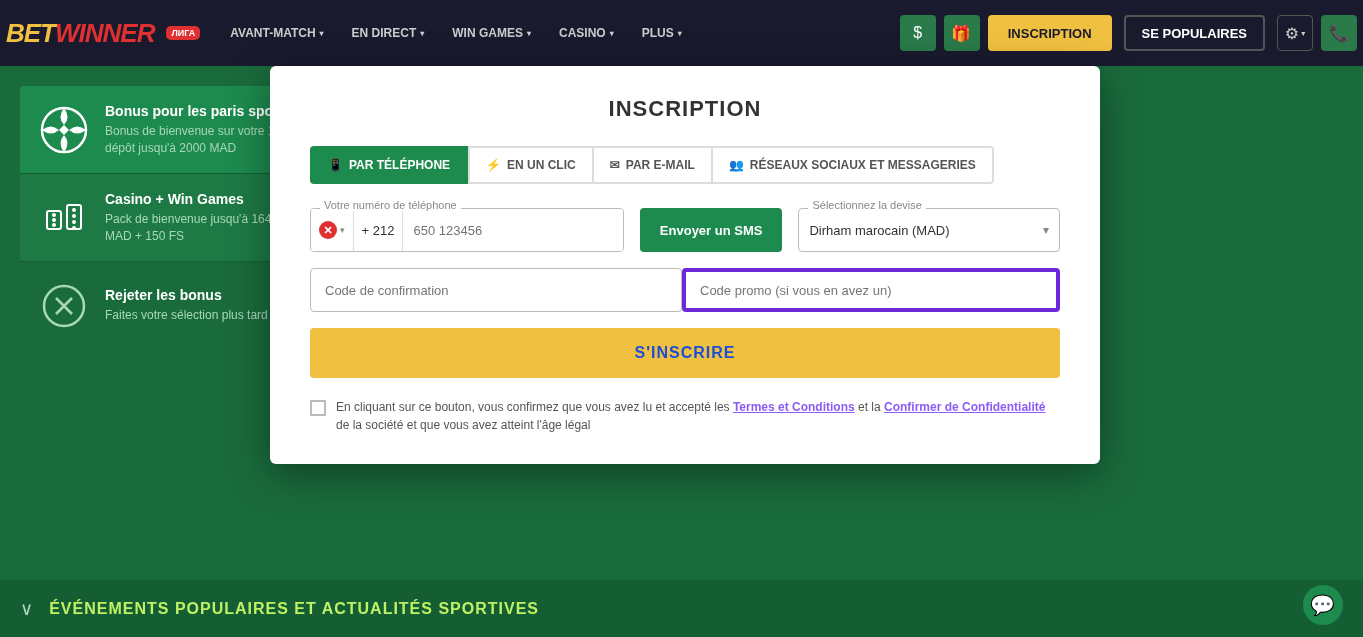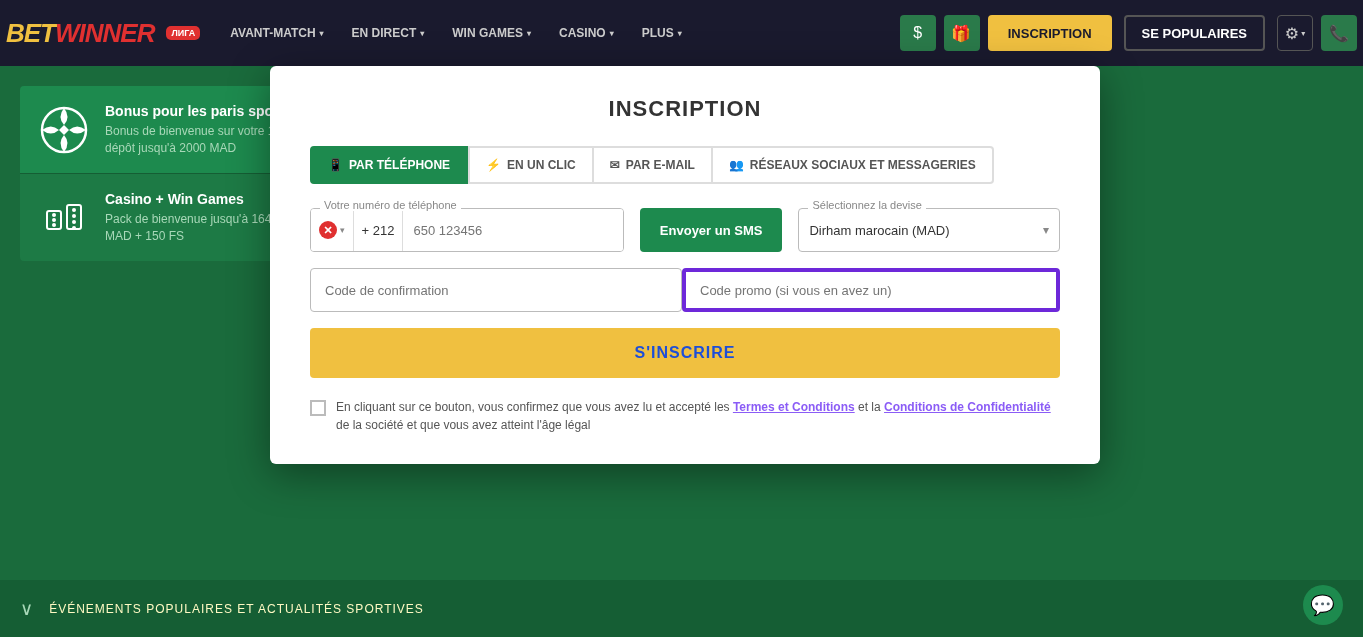--- a/index.html
+++ b/index.html
@@ -389,23 +389,23 @@
       align-items: center;
       padding: 0 20px;
       gap: 16px;
     }
     .bottom-toggle {
       color: #a8d8b8;
       font-size: 18px;
       cursor: pointer;
     }
     .bottom-title {
-      color: #fef9c3;
-      font-size: 12px;
-      font-weight: normal;
+      color: #bef264;
+      font-size: 16px;
+      font-weight: bold;
       text-transform: uppercase;
       letter-spacing: 1px;
     }
     .chat-btn {
       position: absolute;
       right: 20px;
       bottom: 12px;
       width: 40px;
       height: 40px;
       background: #1d8a4e;
@@ -496,20 +496,33 @@
           <circle cx="35" cy="23" r="2" fill="white"></circle>
           <circle cx="35" cy="29" r="2" fill="white"></circle>
           <circle cx="35" cy="35" r="2" fill="white"></circle>
         </svg>
       </div>
       <div class="bonus-text">
         <h3>Casino + Win Games</h3>
         <p>Pack de bienvenue jusqu'à 16416 MAD + 150 FS</p>
       </div>
     </div>
+    <div class="bonus-card reject">
+      <div class="bonus-icon">
+        <svg viewBox="0 0 50 50" fill="none">
+          <circle cx="25" cy="25" r="20" stroke="#a8d8b8" stroke-width="2.5" fill="none"></circle>
+          <line x1="17" y1="17" x2="33" y2="33" stroke="#a8d8b8" stroke-width="2.5"></line>
+          <line x1="33" y1="17" x2="17" y2="33" stroke="#a8d8b8" stroke-width="2.5"></line>
+        </svg>
+      </div>
+      <div class="bonus-text">
+        <h3>Rejeter les bonus</h3>
+        <p>Faites votre sélection plus tard</p>
+      </div>
+    </div>
   </div>
 
   <div class="modal-overlay">
     <h2 class="modal-title">INSCRIPTION</h2>
 
     
     <div class="tabs">
       <div class="tab active">
         <span>📱</span>
         <span>PAR TÉLÉPHONE</span>
@@ -559,21 +572,21 @@
       <input class="promo-input" type="text" placeholder="Code promo (si vous en avez un)" style="">
     </div>
 
     
     <button class="btn-register">S'INSCRIRE</button>
 
     
     <div class="terms-row">
       <div class="terms-checkbox"></div>
       <div>
-        <span>En cliquant sur ce bouton, vous confirmez que vous avez lu et accepté les </span><span class="terms-link">Termes et Conditions</span><span> et la </span><span class="terms-link">Conditions de Confidentialité</span><span> de la société et que vous avez atteint l'âge légal</span>
+        <span>En cliquant sur ce bouton, vous confirmez que vous avez lu et accepté les </span><span class="terms-link">Termes et Conditions</span><span> et la </span><span class="terms-link">Confirmer de Confidentialité</span><span> de la société et que vous avez atteint l'âge légal</span>
       </div>
     </div>
   </div>
 
 </div>
 
 <div class="bottom-bar">
   <span class="bottom-toggle">∨</span>
   <span class="bottom-title">ÉVÉNEMENTS POPULAIRES ET ACTUALITÉS SPORTIVES</span>
   <div class="chat-btn">

